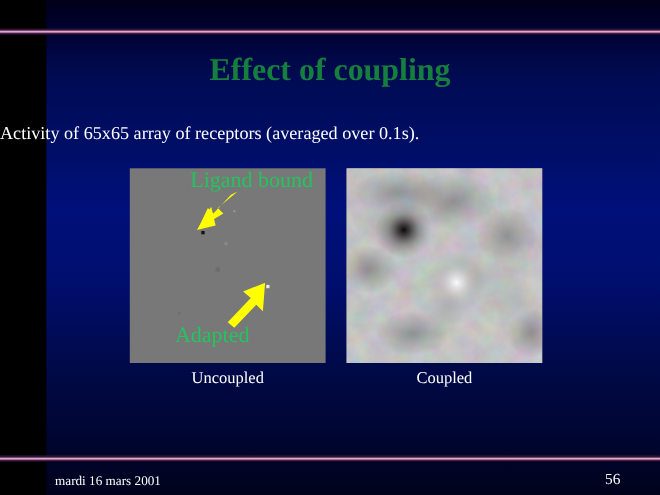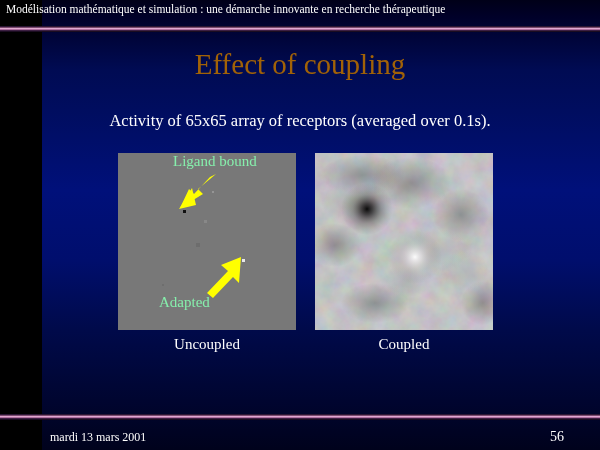--- a/index.html
+++ b/index.html
@@ -70,31 +70,30 @@
   #rule-top  { top: 26px; }
   #rule-bottom { top: 414px; }
 
   
   #slide-title {
     position: absolute;
     left: 0;
     top: 48px;
     width: 600px;
     text-align: center;
-    color: #a16207;
+    color: #15803d;
     font-size: 29px;
-    font-weight: normal;
+    font-weight: bold;
     z-index: 6;
   }
   #subtitle {
     position: absolute;
     left: 0;
     top: 111px;
     width: 600px;
-    text-align: center;
     color: #ffffff;
     font-size: 16.5px;
     z-index: 6;
   }
 
   
   .panel {
     position: absolute;
     top: 153px;
     width: 178px;
@@ -119,22 +118,22 @@
     color: #ffffff;
     font-size: 15px;
     z-index: 6;
   }
   #caption-uncoupled { left: 118px; }
   #caption-coupled   { left: 315px; }
 
   
   .annot {
     position: absolute;
-    color: #86efac;
-    font-size: 15px;
+    color: #22c55e;
+    font-size: 20px;
     z-index: 8;
     white-space: nowrap;
   }
   #annot-ligand  { left: 173px; top: 153px; }
   #annot-adapted { left: 122px; top: 294px; margin-left: 37px; }
   .arrow-svg { position: absolute; z-index: 8; }
   #arrow-ligand  { left: 176px; top: 172px; }
   #arrow-adapted { left: 205px; top: 255px; }
 
   
@@ -156,21 +155,20 @@
   }
 </style>
 </head>
 <body>
 
 <div id="slide">
 
   <div id="bg-gradient"></div>
   <div id="bg-left-black"></div>
 
-  <div id="header-text">Modélisation mathématique et simulation : une démarche innovante en recherche thérapeutique</div>
   <div class="rule" id="rule-top"></div>
 
   <div id="slide-title">Effect of coupling</div>
   <div id="subtitle">Activity of 65x65 array of receptors (averaged over 0.1s).</div>
 
   <div class="panel" id="panel-uncoupled">
     <div class="spot" style="left:65px; top:57px; background:#101010;"></div>
     <div class="spot" style="left:124px; top:106px; background:#e8e8e8;"></div>
     <div class="spot" style="left:94px; top:38px; width:2px; height:2px; background:#959595;"></div>
     <div class="spot" style="left:86px; top:67px; width:3px; height:3px; background:#888888;"></div>
@@ -244,16 +242,16 @@
 
   <div class="annot" id="annot-adapted">Adapted</div>
   <svg class="arrow-svg" id="arrow-adapted" width="40" height="44" viewBox="0 0 40 44">
     <polygon points="36,2 16,10 23,16 2,38 8,43 28,22 34,28" fill="#ffff00"></polygon>
   </svg>
 
   <div class="caption" id="caption-coupled">Coupled</div>
   <div class="caption" id="caption-uncoupled">Uncoupled</div>
 
   <div class="rule" id="rule-bottom"></div>
-  <div id="footer-date">mardi 13 mars 2001</div>
+  <div id="footer-date">mardi 16 mars 2001</div>
   <div id="footer-page">56</div>
 
 </div>
 
 </body></html>

